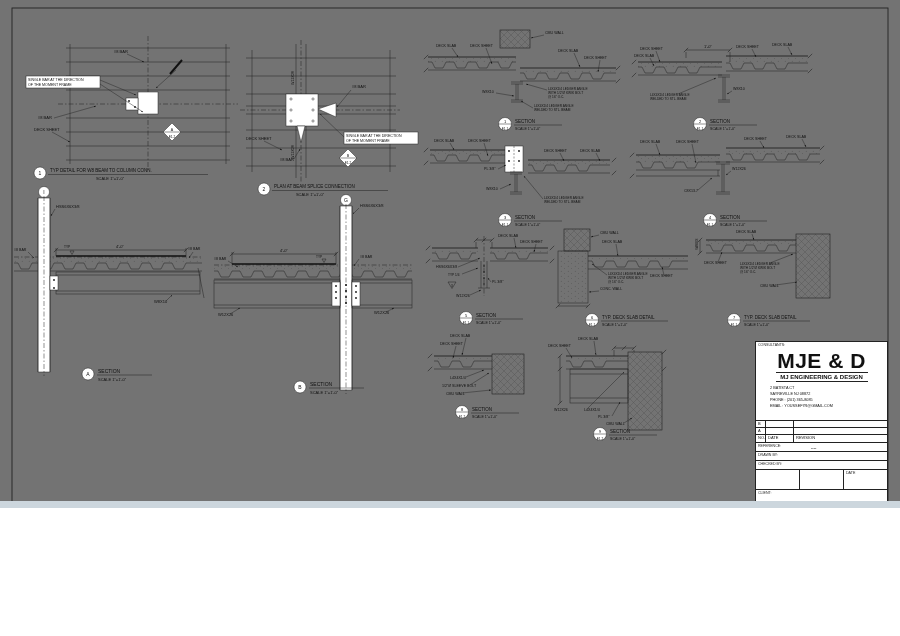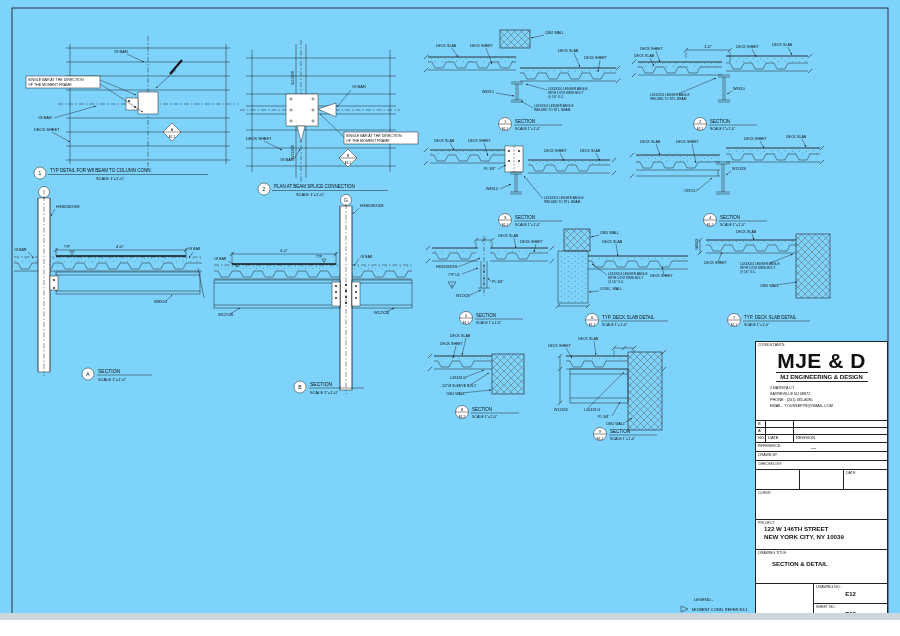--- a/index.html
+++ b/index.html
@@ -1,16 +1,16 @@
 <!DOCTYPE html>
 <html><head>
 <meta charset="utf-8">
 <style>
   html,body{margin:0;padding:0;background:#fff;}
-  .page{position:relative;width:900px;height:620px;background:#7dd3fc;overflow:hidden;
+  .page{position:relative;width:900px;height:508px;background:#737373;overflow:hidden;
         font-family:"Liberation Sans",sans-serif;}
   .edge-strip{position:absolute;left:0;bottom:0;width:900px;height:7px;background:#ccd6dd;}
   svg{position:absolute;left:0;top:0;}
   .ln{stroke:#222;stroke-width:.5;fill:none;stroke-linecap:butt}
   .ln1{stroke:#222;stroke-width:.9;fill:none}
   .lnb{stroke:#111;stroke-width:1.6;fill:none}
   .dash{stroke:#222;stroke-width:.5;fill:none;stroke-dasharray:5 2 1.5 2}
   .dash2{stroke:#222;stroke-width:.45;fill:none;stroke-dasharray:2 1.5}
   .wh{fill:#fff;stroke:#222;stroke-width:.5}
   .stipr{fill:url(#stip);stroke:none}

